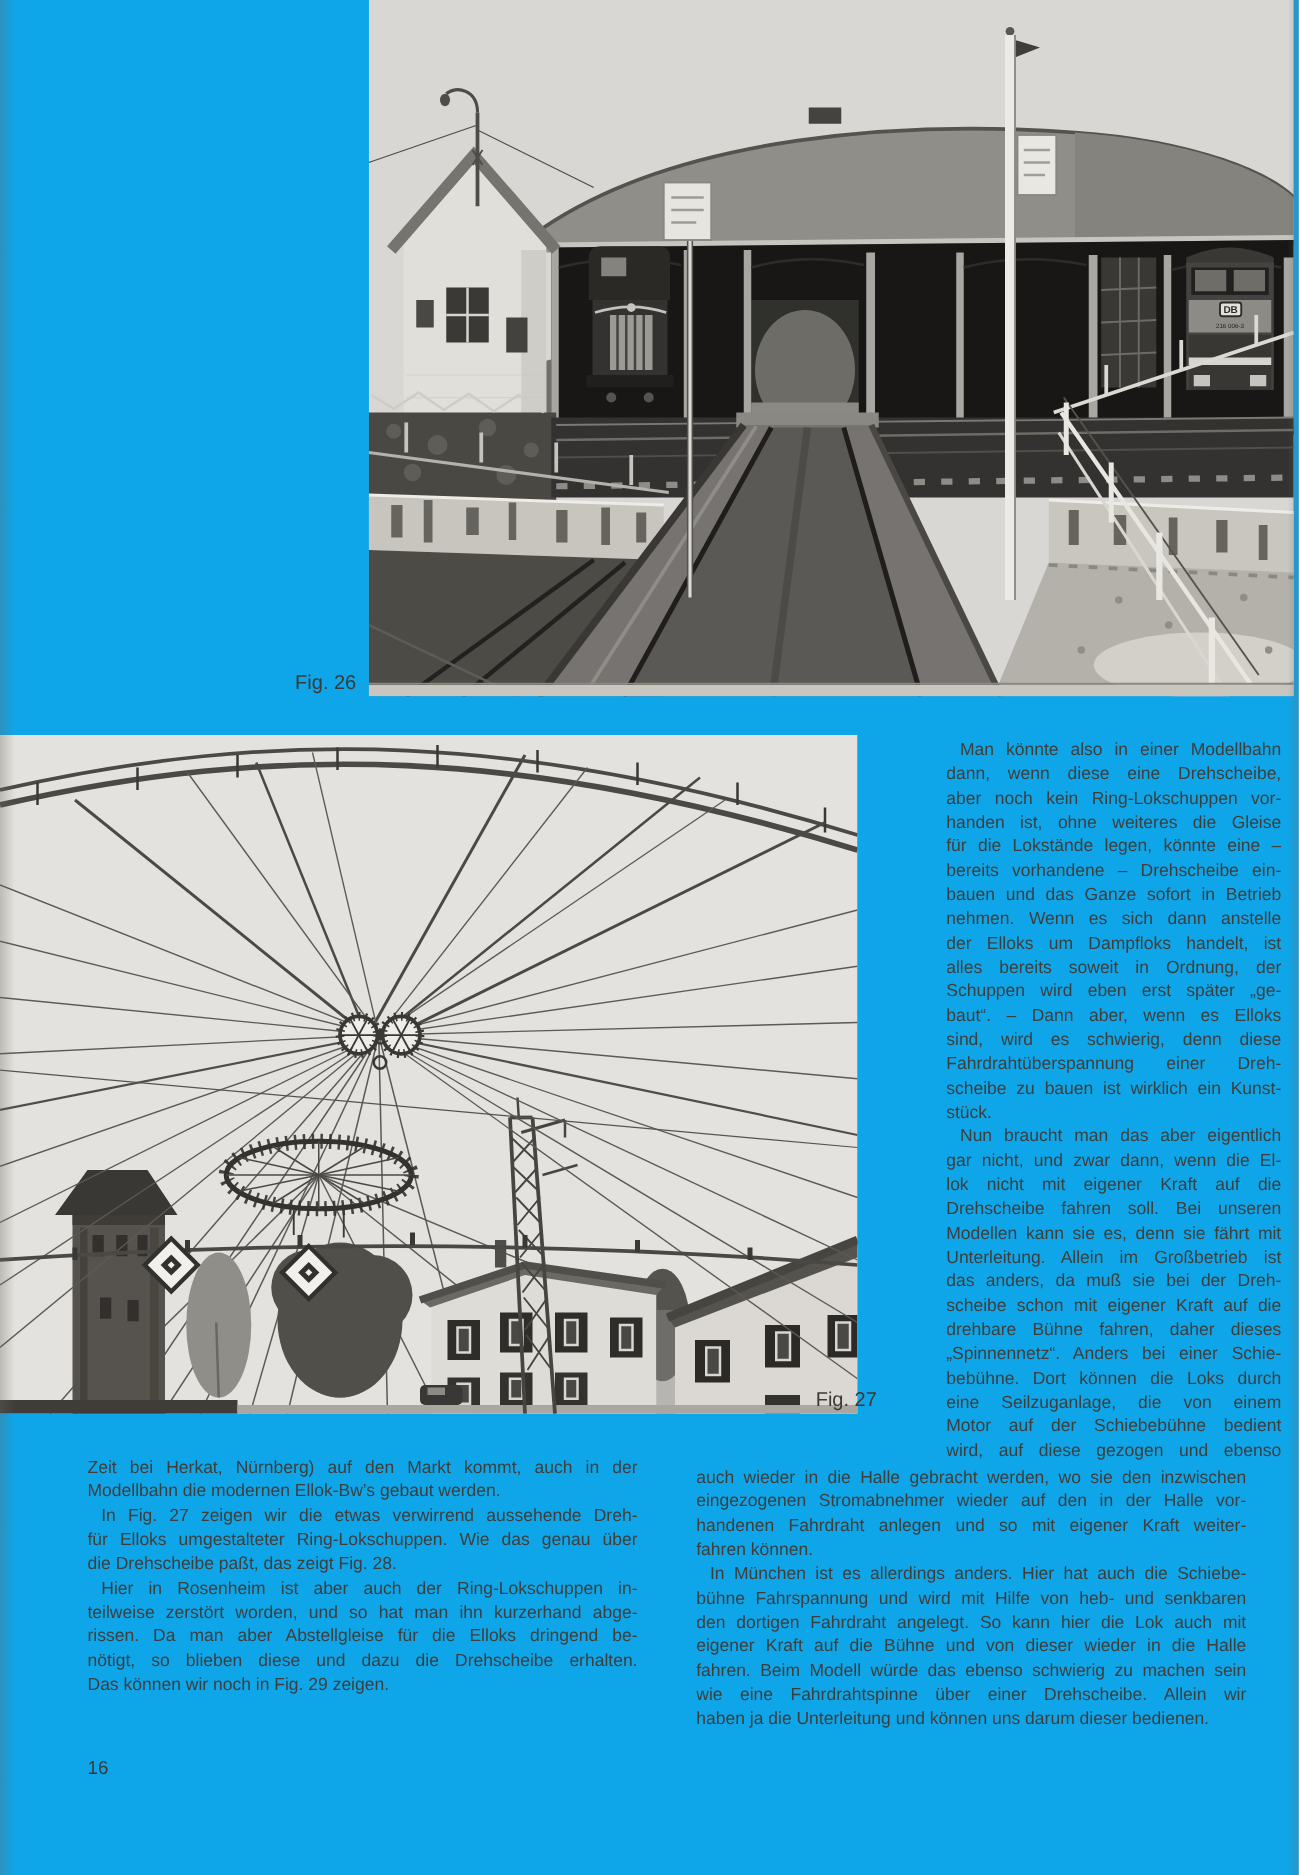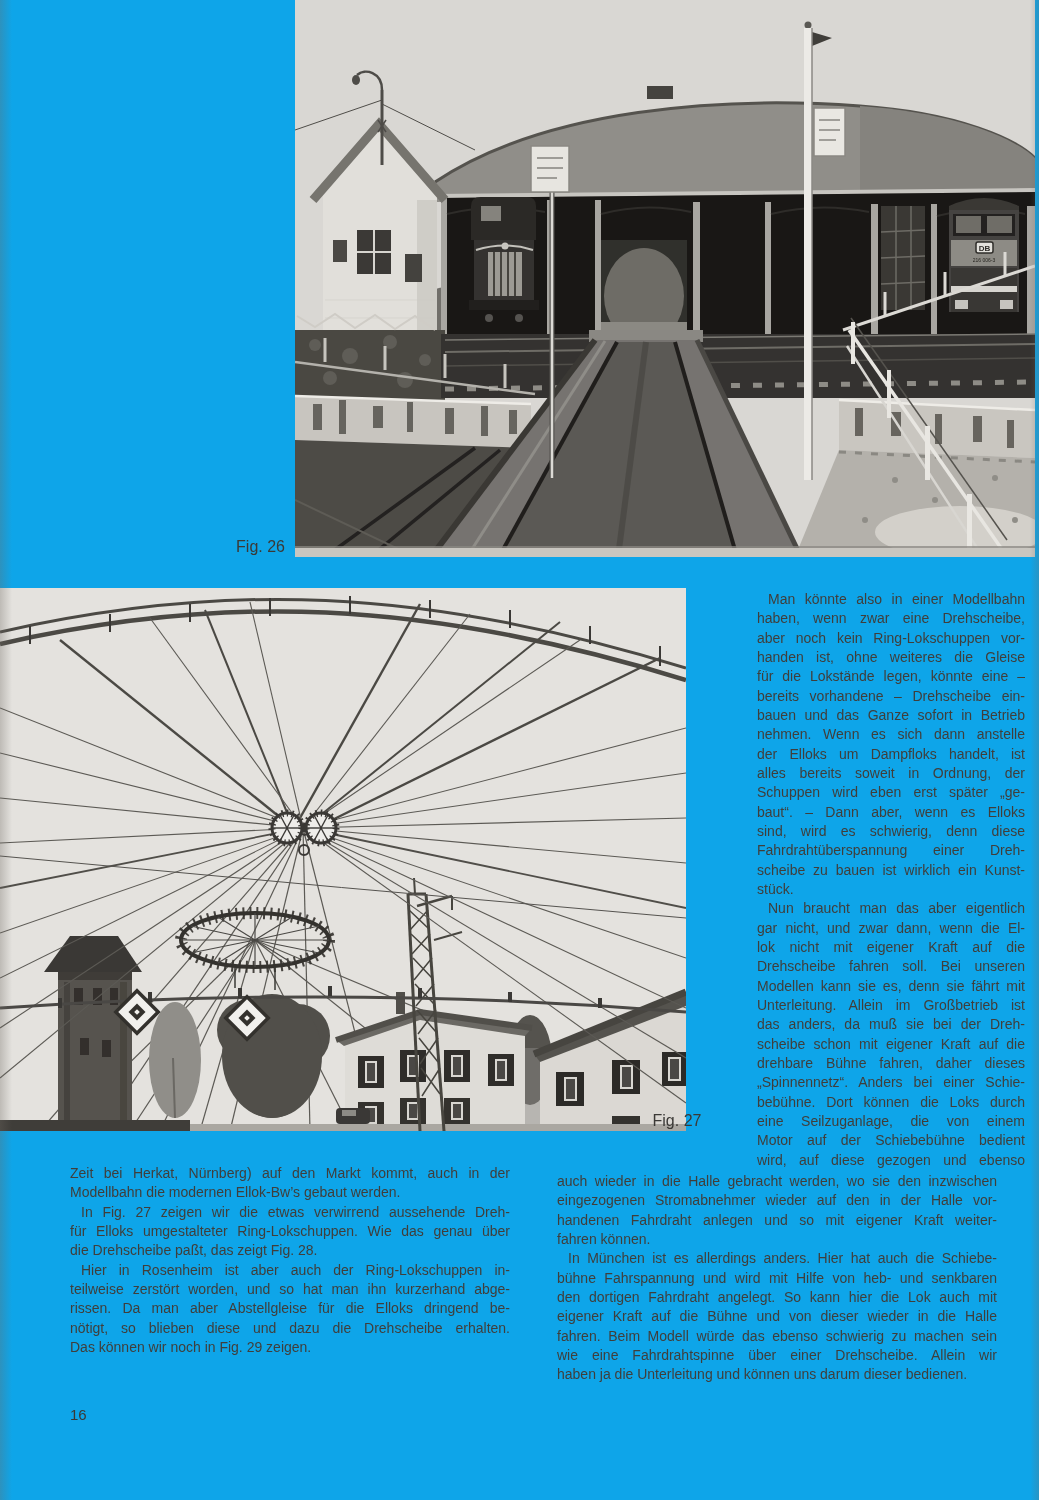--- a/index.html
+++ b/index.html
@@ -479,21 +479,21 @@
         <rect x="232" y="415" width="30" height="30" transform="rotate(45 247 430)" fill="#f1f0ed" stroke="#33312d" stroke-width="3.5"></rect>
         <rect x="241" y="424" width="12" height="12" transform="rotate(45 247 430)" fill="#33312d"></rect>
         <rect x="245" y="428" width="4" height="4" transform="rotate(45 247 430)" fill="#f1f0ed"></rect>
       </g>
     </svg>
   </figure>
   <div class="caption cap27">Fig. 27</div>
 
   <div class="col col-right-narrow">
       <div class="tline tindent">Man könnte also in einer Modellbahn</div>
-      <div class="tline">haben, wenn zwar eine Drehscheibe,</div>
+      <div class="tline">dann, wenn diese eine Drehscheibe,</div>
       <div class="tline">aber noch kein Ring-Lokschuppen vor-</div>
       <div class="tline">handen ist, ohne weiteres die Gleise</div>
       <div class="tline">für die Lokstände legen, könnte eine –</div>
       <div class="tline">bereits vorhandene – Drehscheibe ein-</div>
       <div class="tline">bauen und das Ganze sofort in Betrieb</div>
       <div class="tline">nehmen. Wenn es sich dann anstelle</div>
       <div class="tline">der Elloks um Dampfloks handelt, ist</div>
       <div class="tline">alles bereits soweit in Ordnung, der</div>
       <div class="tline">Schuppen wird eben erst später „ge-</div>
       <div class="tline">baut“. – Dann aber, wenn es Elloks</div>

